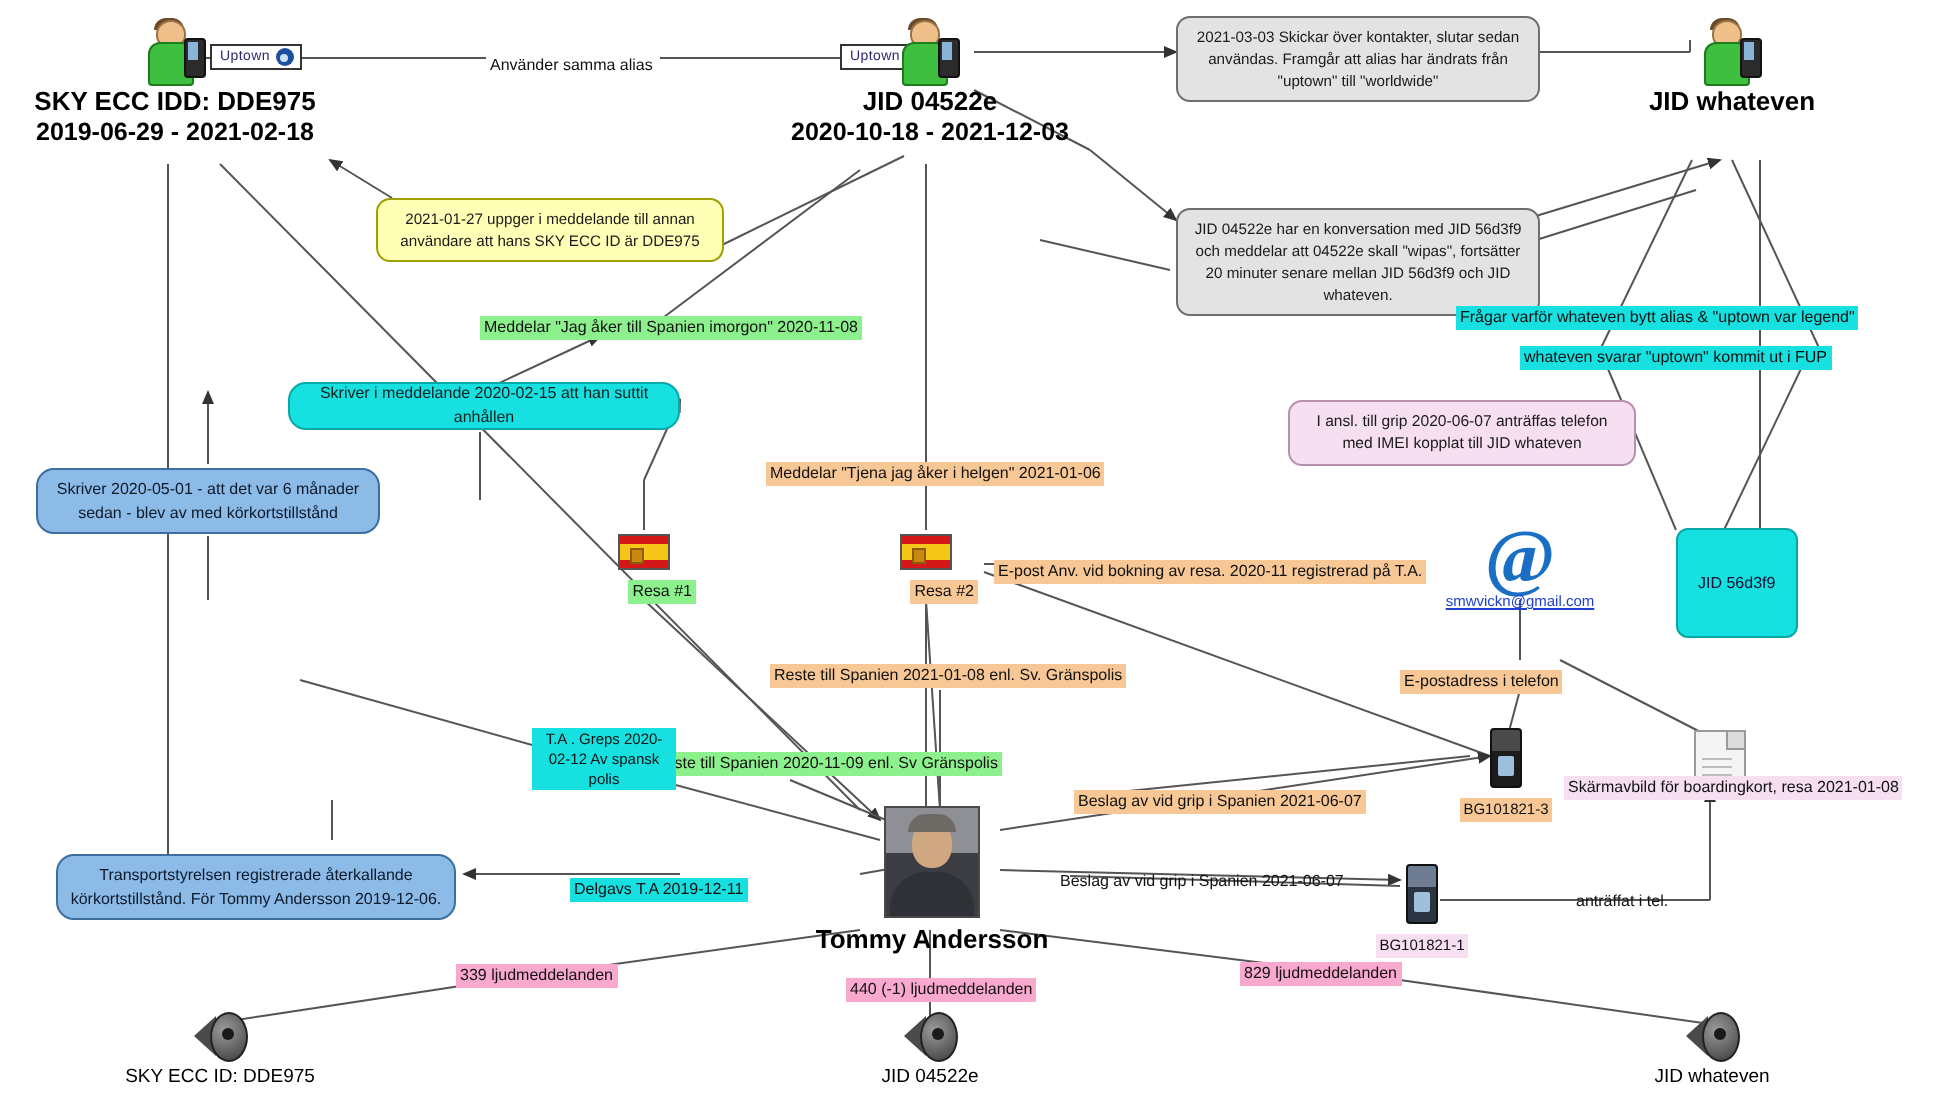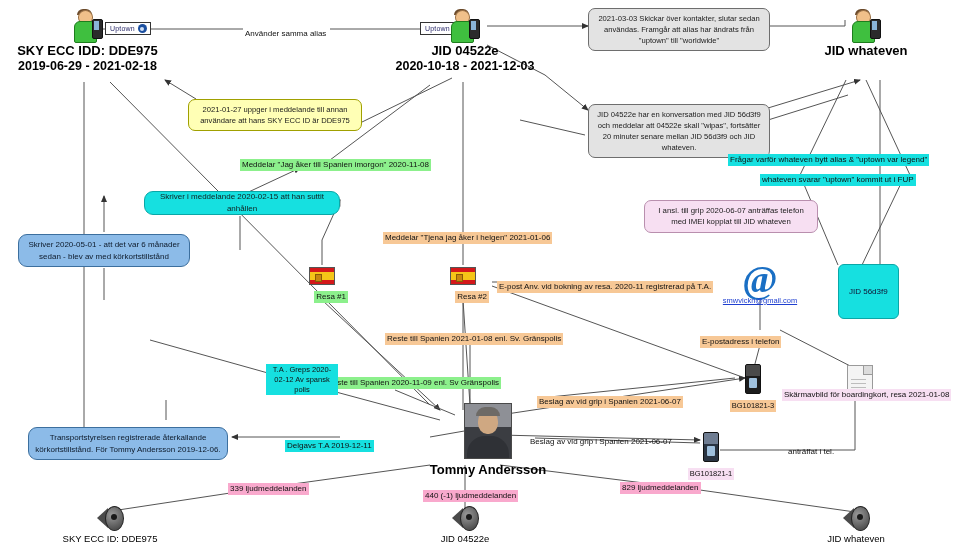--- a/index.html
+++ b/index.html
@@ -400,21 +400,21 @@
   </div>
 
   <div class="node" style="left:782px;top:383px;">
     <span class="lbl pinkpale">Skärmavbild för boardingkort, resa 2021-01-08</span>
   </div>
 
   <div class="node" style="left:786px;top:440px;">
     <span class="lbl plain">anträffat i tel.</span>
   </div>
 
-  <div class="node" style="left:418px;top:403px;width:140px;">
+  <div class="node" style="left:396px;top:403px;width:140px;">
     <div class="photo">
       <div class="face"></div>
         <div class="hair2"></div>
         <div class="shoulder"></div>
     </div>
     <div class="photoname">Tommy Andersson</div>
   </div>
 
   <div class="node" style="left:228px;top:477px;">
     <span class="lbl pink">339 ljudmeddelanden</span>

